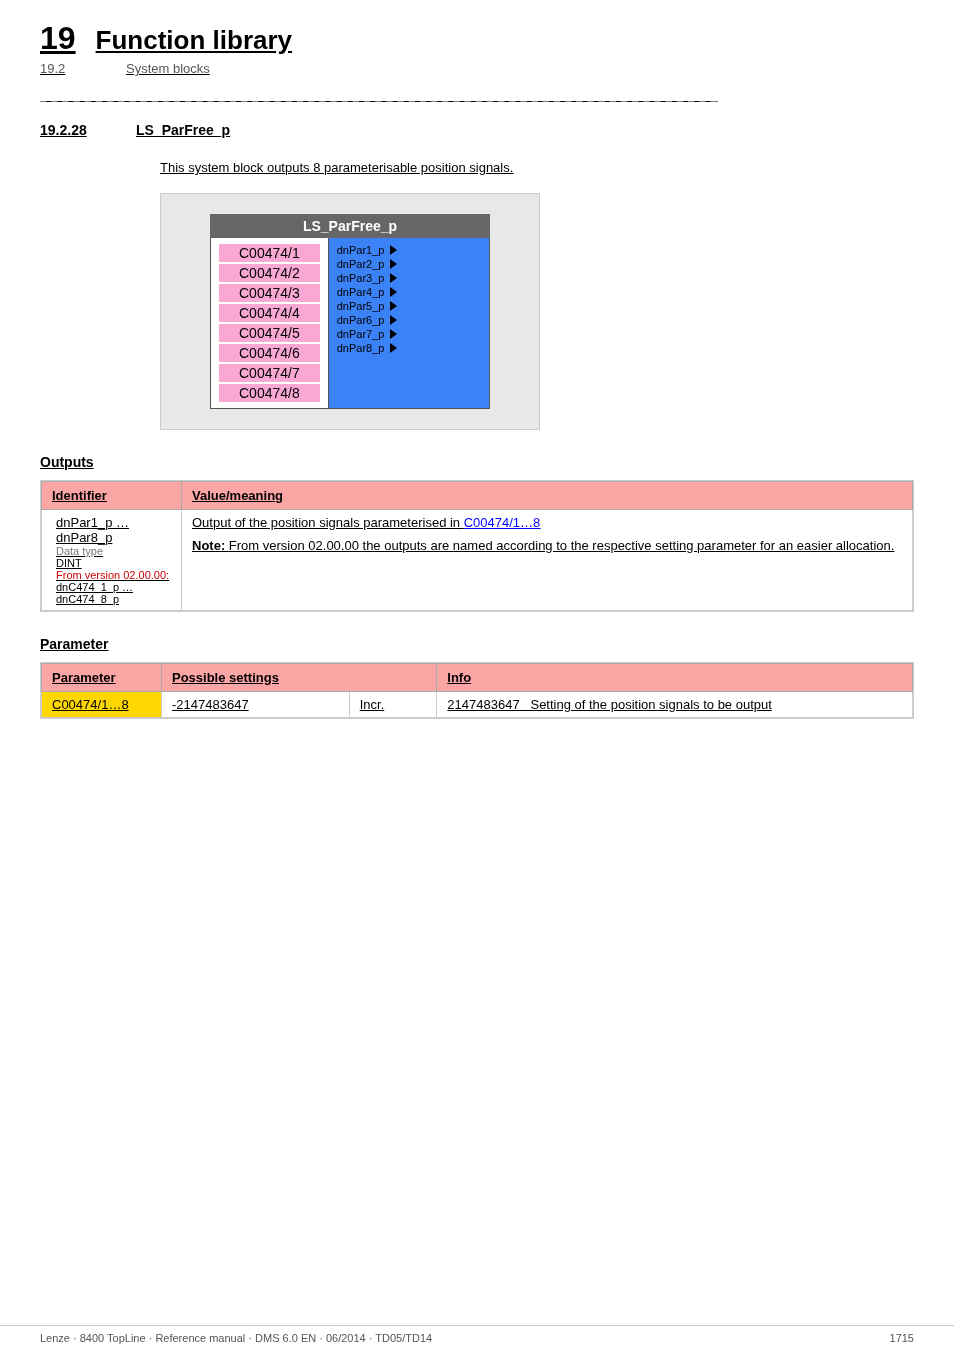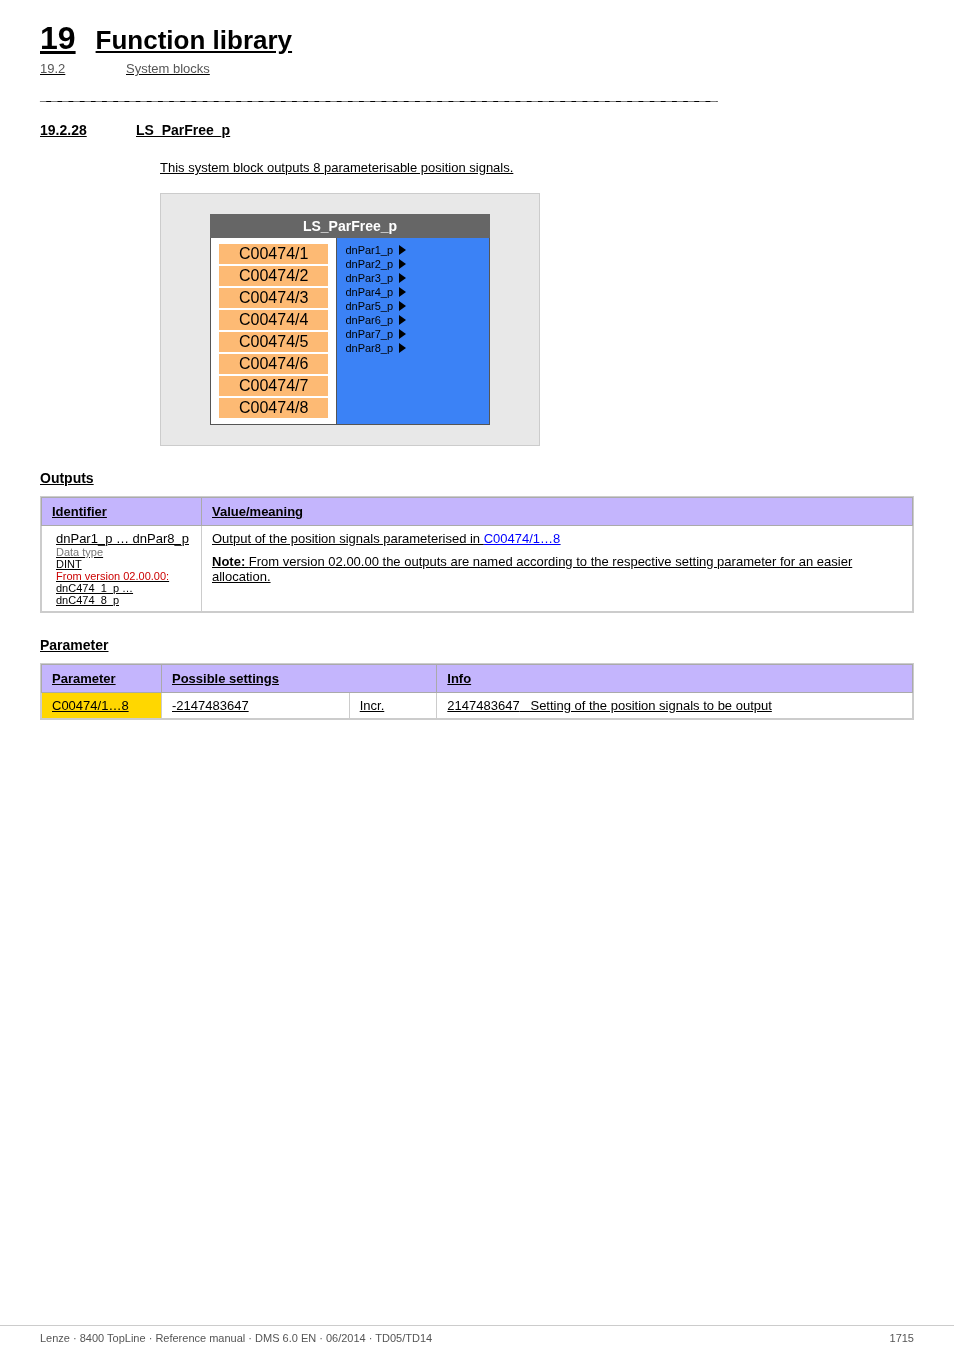--- a/index.html
+++ b/index.html
@@ -111,23 +111,23 @@
     .block-outputs {
       background: #3b82f6;
       padding: 6px 8px;
       display: flex;
       flex-direction: column;
       gap: 2px;
       flex: 1;
     }
 
     .input-pin {
-      background: #fdba74;
-      color: #000;
-      font-size: 16px;
+      background: #f9a8d4;
+      color: #000;
+      font-size: 14px;
       padding: 1px 20px;
       border: none;
       cursor: default;
       text-align: center;
       display: inline-block;
     }
 
     .output-row {
       display: flex;
       align-items: center;
@@ -164,36 +164,36 @@
       width: 100%;
     }
 
     table {
       width: 100%;
       border-collapse: collapse;
       font-size: 13px;
     }
 
     table th {
-      background: #c4b5fd;
+      background: #fca5a5;
       font-weight: bold;
       padding: 6px 10px;
       border: 1px solid #aaa;
       text-align: left;
       vertical-align: top;
     }
 
     table td {
       padding: 5px 10px;
       border: 1px solid #ccc;
       vertical-align: top;
     }
 
     .identifier-cell {
-      width: 160px;
+      width: 140px;
       padding-left: 14px;
     }
 
     .data-type-label {
       font-size: 11px;
       color: #777;
     }
 
     .version-label {
       font-size: 11px;

